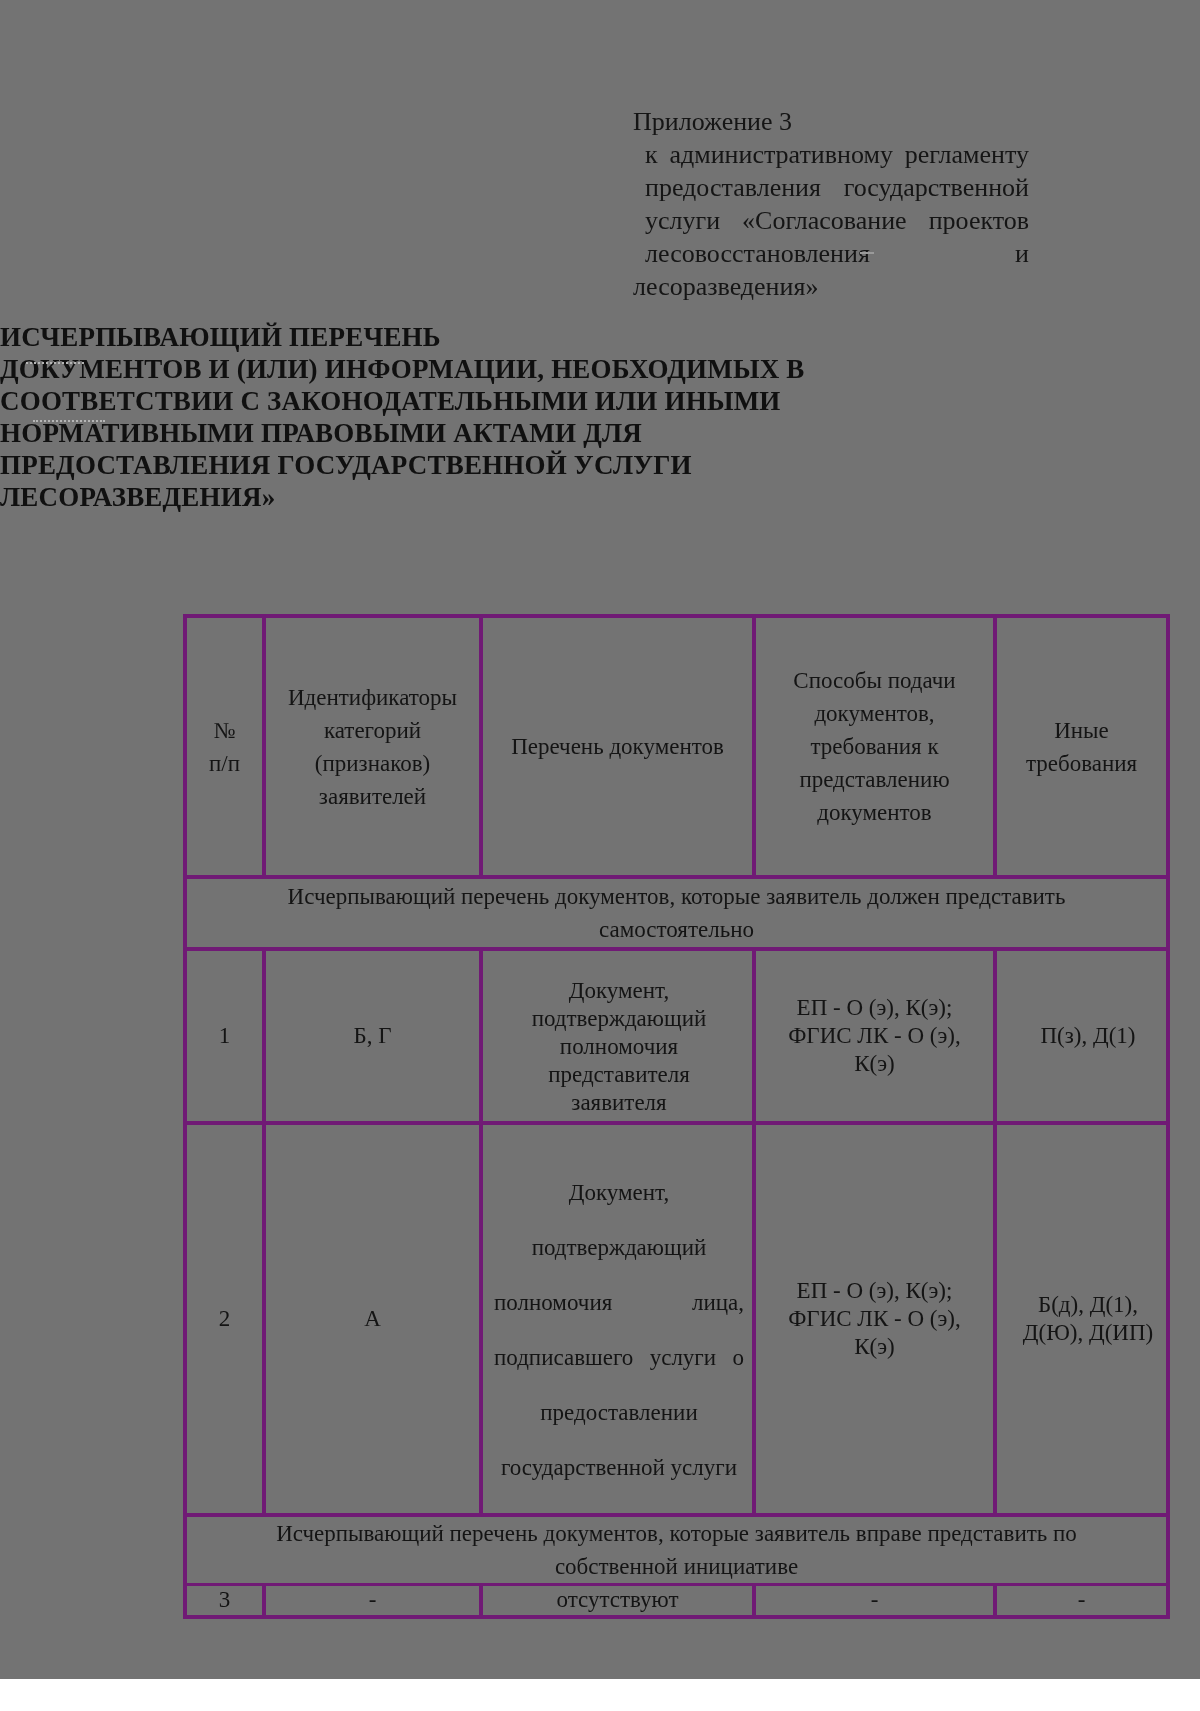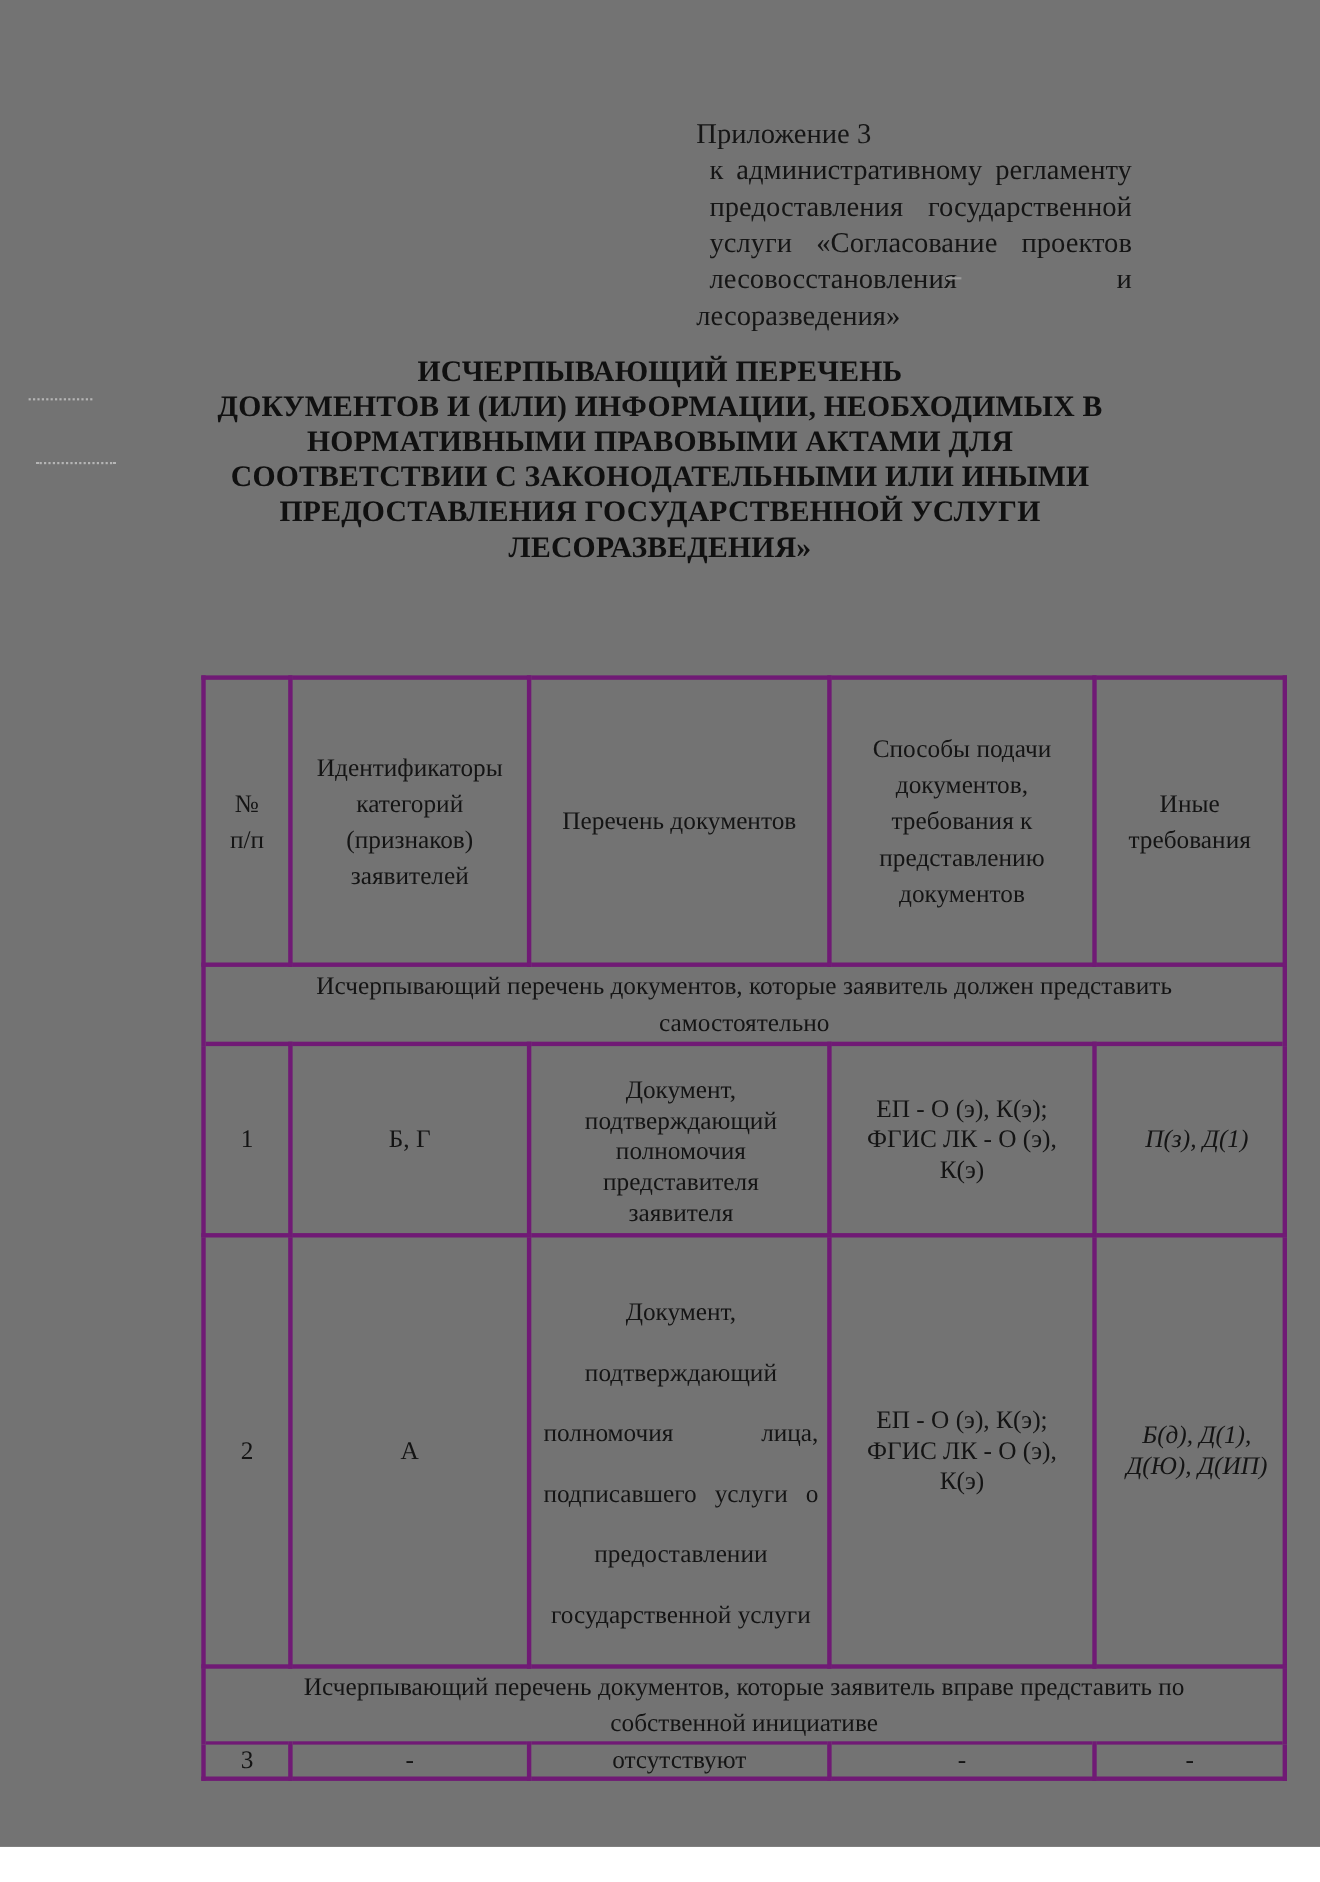--- a/index.html
+++ b/index.html
@@ -18,21 +18,21 @@
   .appendix{
     position:absolute; left:633px; top:105px; width:396px;
     font-size:26px; line-height:33px; color:#151515;
   }
   .appendix .line{ text-align:left; }
   .appendix .line.just{ text-align:justify; text-align-last:justify;margin-left:12px; }
 
   
   .doc-title{
     position:absolute; left:0; top:321px; width:1200px;
-    text-align:center; font-weight:bold; font-size:27px; line-height:32px;
+    text-align:left; font-weight:bold; font-size:27px; line-height:32px;
     color:#101010; letter-spacing:.2px;
   }
 
   
   table.main{
     position:absolute; left:183px; top:614px;
     width:983px; border-collapse:collapse; table-layout:fixed;
     font-size:23px; color:#141414;
   }
   table.main td{
@@ -48,21 +48,21 @@
   tr.r-sec2 td{ height:59px; }
   tr.r-data1 td{ height:143px; }
   tr.r-data2 td{ height:173px; }
   tr.r-last td{ height:32px; line-height:24px; border-top-width:3px; }
 
   td.c-doc{
     vertical-align:top; text-align:left;
     padding:26px 8px 4px 11px; line-height:27px; white-space:pre-line;
   }
   td.c-sub{ white-space:pre-line; line-height:29px; }
-  td.c-other{ text-align:left; padding-left:13px; white-space:pre-line; line-height:29px;font-style:italic; }
+  td.c-other{ text-align:left; padding-left:13px; white-space:pre-line; line-height:29px; }
   tr.r-last td.c-doc{ vertical-align:middle; text-align:center; padding:0; line-height:24px; }
   tr.r-last td.c-other{ text-align:center; padding:0; }
 
   .jline{ line-height:27px; }
   .jline.just{ text-align:justify; text-align-last:justify; }
 
   
   .artifact{ position:absolute; border-top:2px dotted #b5b5b5; height:0; }
   .artifact.solid{ border-top:2px solid #9a9a9a; }
 </style>
@@ -76,22 +76,22 @@
     <div class="line just">к административному регламенту</div>
     <div class="line just">предоставления государственной</div>
     <div class="line just">услуги «Согласование проектов</div>
     <div class="line just">лесовосстановления и</div>
     <div class="line">лесоразведения»</div>
   </div>
 
   <div class="doc-title">
     <div>ИСЧЕРПЫВАЮЩИЙ ПЕРЕЧЕНЬ</div>
     <div>ДОКУМЕНТОВ И (ИЛИ) ИНФОРМАЦИИ, НЕОБХОДИМЫХ В</div>
+    <div>СООТВЕТСТВИИ С ЗАКОНОДАТЕЛЬНЫМИ ИЛИ ИНЫМИ</div>
     <div>НОРМАТИВНЫМИ ПРАВОВЫМИ АКТАМИ ДЛЯ</div>
-    <div>СООТВЕТСТВИИ С ЗАКОНОДАТЕЛЬНЫМИ ИЛИ ИНЫМИ</div>
     <div>ПРЕДОСТАВЛЕНИЯ ГОСУДАРСТВЕННОЙ УСЛУГИ</div>
     <div>ЛЕСОРАЗВЕДЕНИЯ»</div>
   </div>
 
   <table class="main">
     <colgroup>
       <col style="width:79px">
       <col style="width:217px">
       <col style="width:273px">
       <col style="width:241px">

